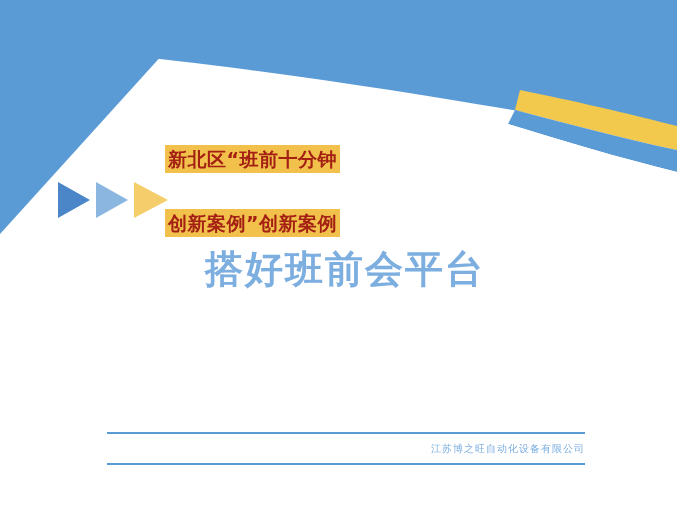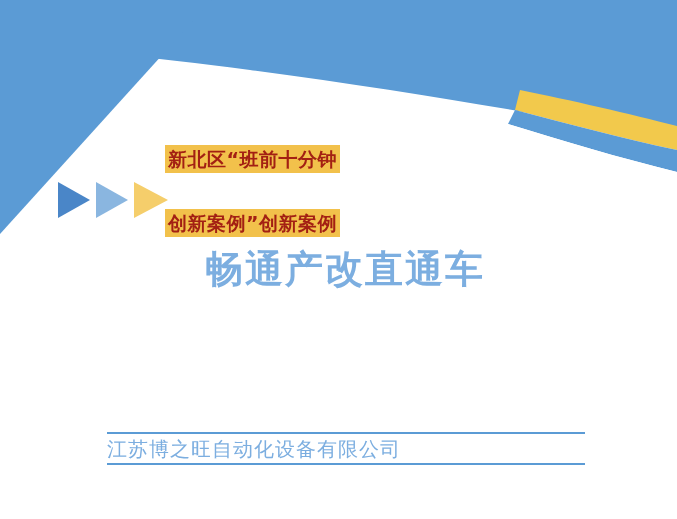--- a/index.html
+++ b/index.html
@@ -78,23 +78,23 @@
     left: 107px;
     top: 432px;
     width: 478px;
   }
   .rule {
     height: 2px;
     background: #5B9BD5;
     width: 100%;
   }
   .footer-text {
-    text-align: left;
+    text-align: right;
     color: #7CAEE0;
-    font-size: 20px;
+    font-size: 10px;
     line-height: 26px;
     padding: 2px 0 1px 0;
     letter-spacing: 1px;
     white-space: nowrap;
     font-family: Liberation Serif, serif;
   }
 </style>
 </head>
 <body>
 
@@ -144,21 +144,21 @@
     <div class="hl-line">
       <span class="hl-text">新北区“班前十分钟</span>
     </div>
     <div class="hl-spacer"></div>
     <div class="hl-line">
       <span class="hl-text">创新案例”创新案例</span>
     </div>
   </div>
 
   <div class="main-title">
-    <span class="tline">畅通产改直通车</span>
+    <span class="tline">搭好班前会平台</span>
   </div>
 
   <div class="footer">
     <div class="rule"></div>
     <div class="footer-text">江苏博之旺自动化设备有限公司</div>
     <div class="rule"></div>
   </div>
 
 </div>
 

